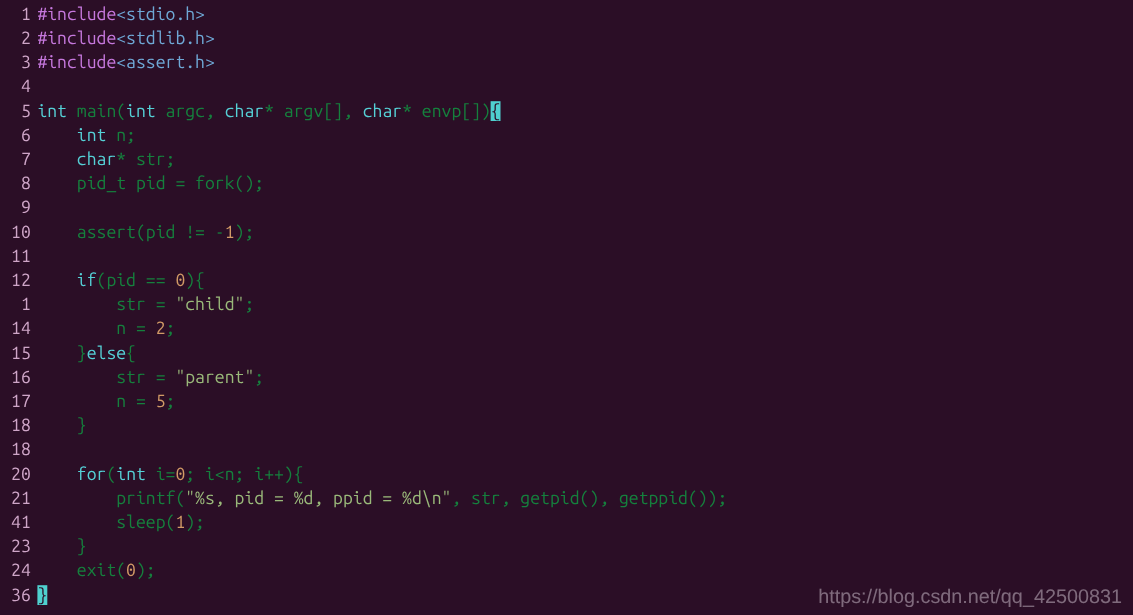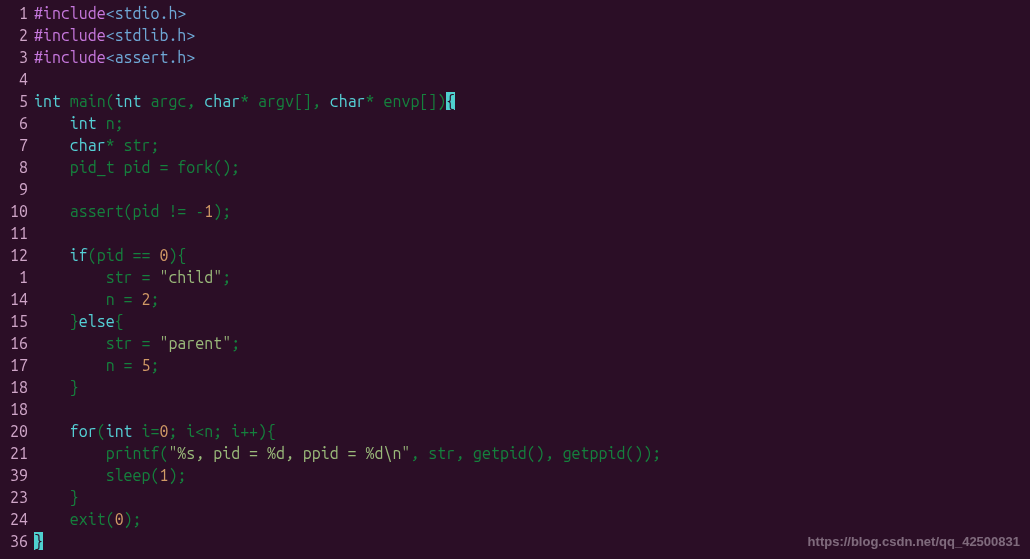--- a/index.html
+++ b/index.html
@@ -44,23 +44,22 @@
   .id   { color: #15803d; }
   .cursor {
     background: #4fd0cf;
     color: #2b0e26;
   }
   .watermark {
     position: absolute;
     bottom: 6px;
     right: 10px;
     color: rgba(230,220,230,0.45);
-    font-size: 13px;
+    font-size: 18px;
     font-family: sans-serif;
-    font-weight: bold;
   }
 </style>
 </head>
 <body>
 
 <div class="editor">
   <div class="gutter">
       <div class="ln">1</div>
       <div class="ln">2</div>
       <div class="ln">3</div>
@@ -75,21 +74,21 @@
       <div class="ln">12</div>
       <div class="ln">1</div>
       <div class="ln">14</div>
       <div class="ln">15</div>
       <div class="ln">16</div>
       <div class="ln">17</div>
       <div class="ln">18</div>
       <div class="ln">18</div>
       <div class="ln">20</div>
       <div class="ln">21</div>
-      <div class="ln">39</div>
+      <div class="ln">41</div>
       <div class="ln">23</div>
       <div class="ln">24</div>
       <div class="ln">36</div>
     </div>
   <div class="code"><div class="line"><span class="pp">#include</span><span class="hdr">&lt;stdio.h&gt;</span></div><div class="line"><span class="pp">#include</span><span class="hdr">&lt;stdlib.h&gt;</span></div><div class="line"><span class="pp">#include</span><span class="hdr">&lt;assert.h&gt;</span></div><div class="line">&nbsp;</div><div class="line"><span class="kw">int</span><span class="id"> main(</span><span class="kw">int</span><span class="id"> argc, </span><span class="kw">char</span><span class="id">* argv[], </span><span class="kw">char</span><span class="id">* envp[])</span><span class="cursor">{</span></div><div class="line"><span class="id">    </span><span class="kw">int</span><span class="id"> n;</span></div><div class="line"><span class="id">    </span><span class="kw">char</span><span class="id">* str;</span></div><div class="line"><span class="id">    pid_t pid = fork();</span></div><div class="line">&nbsp;</div><div class="line"><span class="id">    assert(pid != -</span><span class="num">1</span><span class="id">);</span></div><div class="line">&nbsp;</div><div class="line"><span class="id">    </span><span class="kw">if</span><span class="id">(pid == </span><span class="num">0</span><span class="id">){</span></div><div class="line"><span class="id">        str = </span><span class="str">"child"</span><span class="id">;</span></div><div class="line"><span class="id">        n = </span><span class="num">2</span><span class="id">;</span></div><div class="line"><span class="id">    }</span><span class="kw">else</span><span class="id">{</span></div><div class="line"><span class="id">        str = </span><span class="str">"parent"</span><span class="id">;</span></div><div class="line"><span class="id">        n = </span><span class="num">5</span><span class="id">;</span></div><div class="line"><span class="id">    }</span></div><div class="line">&nbsp;</div><div class="line"><span class="id">    </span><span class="kw">for</span><span class="id">(</span><span class="kw">int</span><span class="id"> i=</span><span class="num">0</span><span class="id">; i&lt;n; i++){</span></div><div class="line"><span class="id">        printf(</span><span class="str">"%s, pid = %d, ppid = %d\n"</span><span class="id">, str, getpid(), getppid());</span></div><div class="line"><span class="id">        sleep(</span><span class="num">1</span><span class="id">);</span></div><div class="line"><span class="id">    }</span></div><div class="line"><span class="id">    exit(</span><span class="num">0</span><span class="id">);</span></div><div class="line"><span class="cursor">}</span></div></div>
 </div>
 
 <div class="watermark">https://blog.csdn.net/qq_42500831</div>
 
 </body></html>

